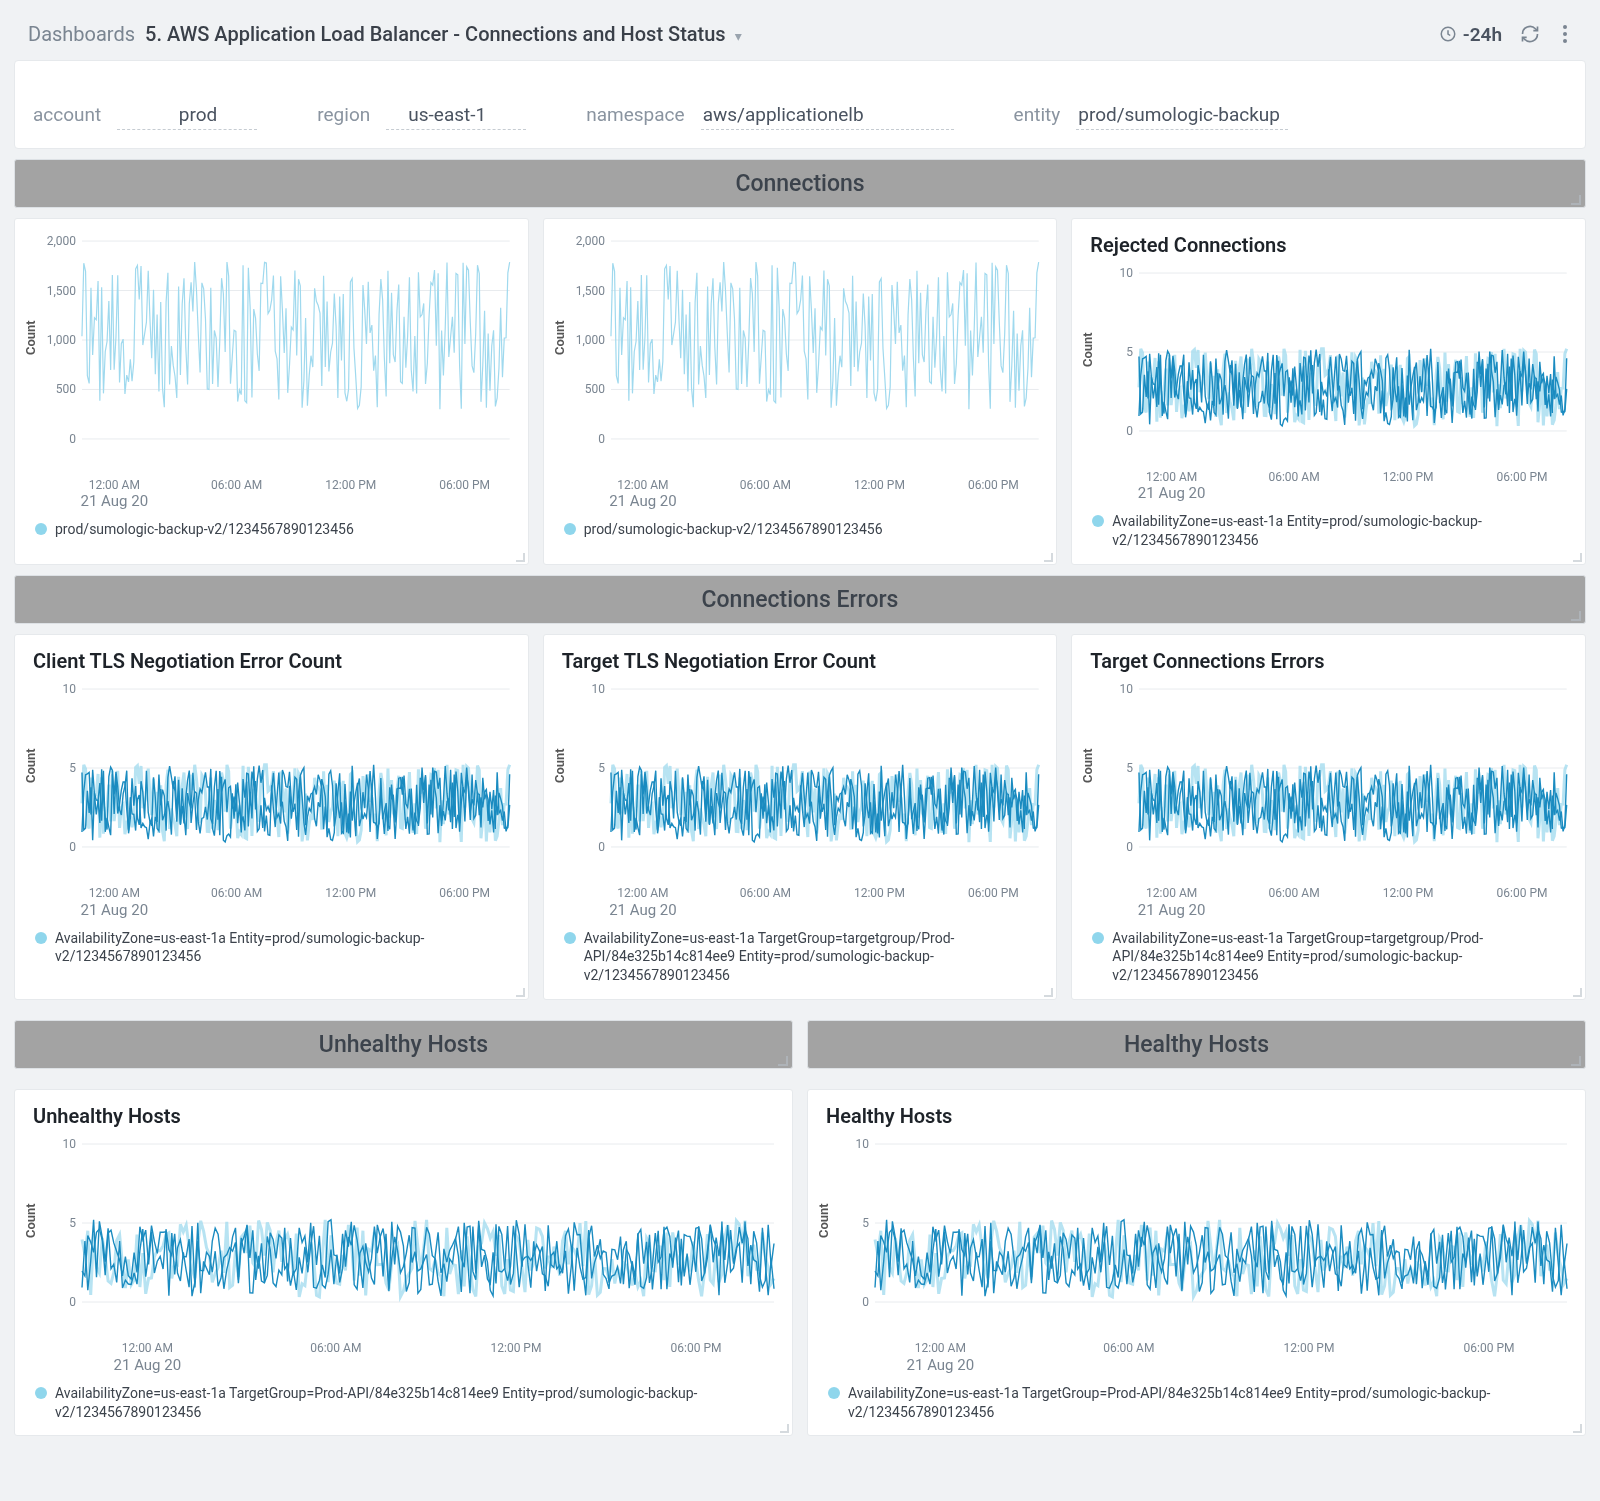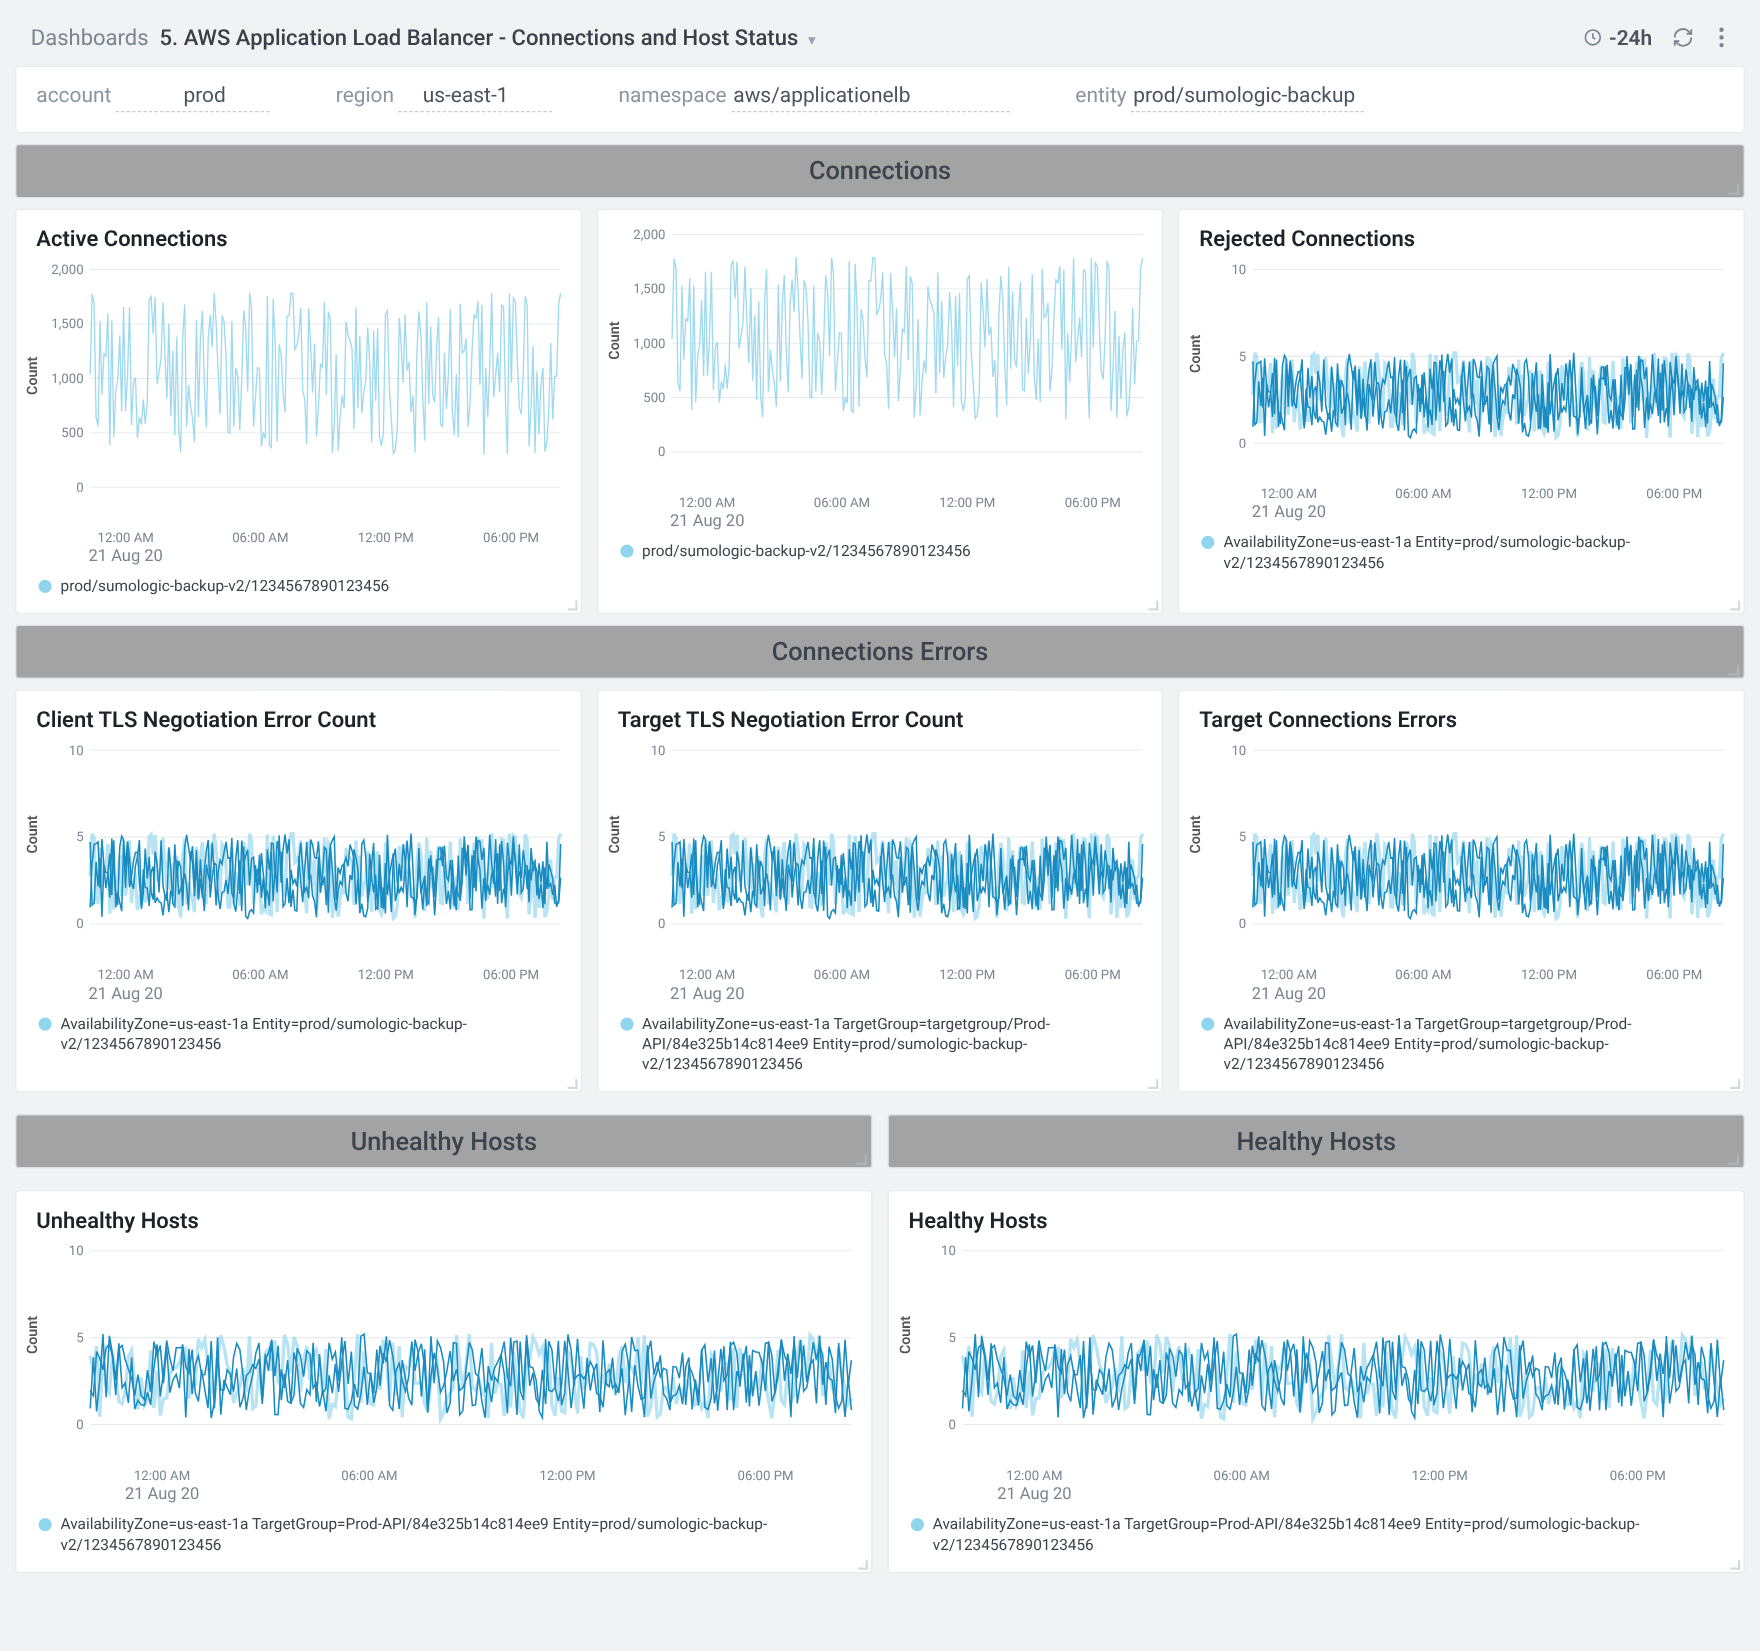--- a/index.html
+++ b/index.html
@@ -40,21 +40,21 @@
     background: #fff;
     border: 1px solid #e6e9ec;
     border-radius: 4px;
     padding: 14px 18px 18px 18px;
     display: flex;
     gap: 60px;
     font-size: 19px;
     color: #4a5360;
     margin-bottom: 10px;
   }
-  .filter-pair { display:flex; align-items:baseline; gap:4px; }
+  .filter-pair { display:flex; align-items:baseline; gap:16px;margin-top:28px; }
   .filter-label { color:#8a94a0; }
   .filter-value {
     color:#4a5360;
     border-bottom: 1px dashed #c6ccd2;
     padding: 0 90px 3px 2px;
     min-width: 140px;
     display:inline-block;
   }
   .filter-value.short { padding-right: 40px; text-align: right; }
   .filter-value.long { padding-right: 8px; min-width:200px; }
@@ -198,21 +198,20 @@
   </div>
 </div>
 
 <div class="section-header">
   <span>Connections</span>
   <span class="resize-mark"></span>
 </div>
 
 <div class="row3">
   <div class="panel">
-    <div class="panel-title">Active Connections</div>
     <div class="chart-wrap">
       <div class="axis-label">Count</div>
       <svg class="chart-svg" viewBox="0 0 476 210">
           <line class="grid" x1="42" x2="470" y1="206" y2="206"></line>
           <text class="ytick" x="36" y="210" text-anchor="end">0</text>
           <line class="grid" x1="42" x2="470" y1="156.5" y2="156.5"></line>
           <text class="ytick" x="36" y="160.5" text-anchor="end">500</text>
           <line class="grid" x1="42" x2="470" y1="107" y2="107"></line>
           <text class="ytick" x="36" y="111" text-anchor="end">1,000</text>
           <line class="grid" x1="42" x2="470" y1="57.5" y2="57.5"></line>

